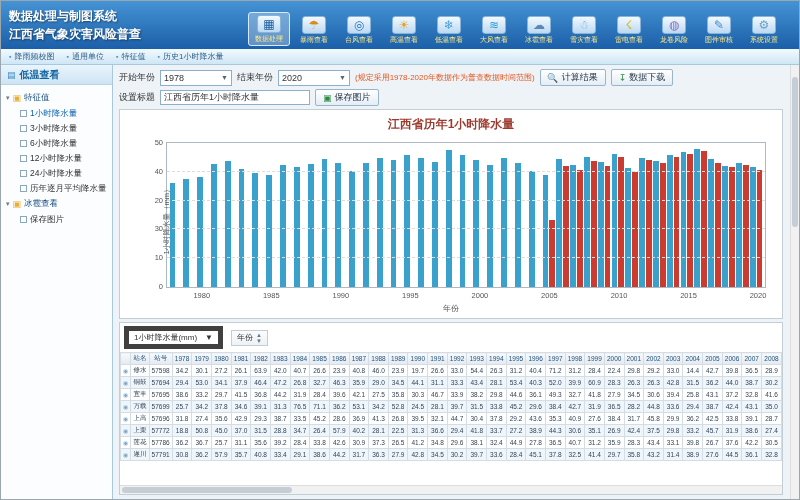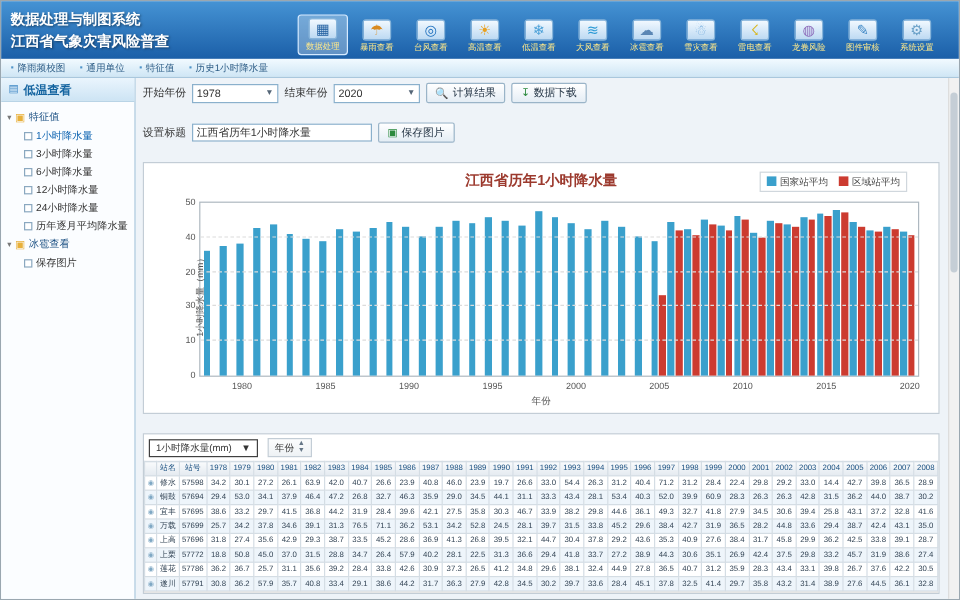--- a/index.html
+++ b/index.html
@@ -29,21 +29,21 @@
   .side-title{height:20px;background:linear-gradient(#eaf5fd,#cde4f4);border-bottom:1px solid #b9d4e6;color:#1464a0;font-weight:bold;font-size:10px;display:flex;align-items:center;gap:4px;padding:0 6px;}
   .side-title .ic{color:#3f88c5;font-size:9px;}
   .tree{padding:5px 3px;font-size:8.5px;color:#333;overflow:hidden;}
   .tree-group{display:flex;align-items:center;gap:3px;padding:2px 2px;cursor:pointer;color:#1a4f82;}
   .tree-group .tw{font-size:7px;color:#777;}
   .tree-group .folder-ic{color:#e8b03a;font-size:9px;}
   .tree-item{display:flex;align-items:center;gap:3px;padding:1.5px 2px 1.5px 16px;cursor:pointer;white-space:nowrap;}
   .tree-item.current .ti-label{color:#0b62b0;}
   .cb{width:7px;height:7px;border:1px solid #8aa8c0;background:#fff;flex-shrink:0;}
 
-  .main{flex:1;display:flex;flex-direction:column;gap:16px;padding:4px 16px 4px 6px;min-width:0;}
+  .main{flex:1;display:flex;flex-direction:column;gap:3px;padding:4px 16px 4px 6px;min-width:0;}
   .filter-row{display:flex;align-items:center;gap:5px;font-size:9px;color:#333;flex-shrink:0;}
   .sel{display:inline-flex;align-items:center;justify-content:space-between;width:72px;height:16px;border:1px solid #8ab0cc;background:#fff;font-size:9px;padding:0 3px;cursor:pointer;}
   .sel .arr{color:#567;font-size:7px;}
   .hint{color:#e25822;font-size:8px;}
   .btn{display:inline-flex;align-items:center;gap:3px;font-size:9px;color:#234;border:1px solid #9ab4c8;background:linear-gradient(#ffffff,#e4edf5);border-radius:2px;padding:1px 7px;cursor:pointer;white-space:nowrap;}
   .btn .bic{font-size:9px;}
   .txt-input{width:150px;height:15px;border:1px solid #8ab0cc;font-size:9px;padding:0 3px;color:#333;}
 
   
   .chart-wrap{height:210px;background:#fff;border:1px solid #c3cdd6;position:relative;flex-shrink:0;}
@@ -56,21 +56,21 @@
   .bar-group{flex:1;display:flex;align-items:flex-end;justify-content:center;gap:1px;height:100%;}
   .bar{width:42%;}
   .ytick{position:absolute;left:-24px;width:20px;text-align:right;font-size:7.5px;color:#555;}
   .xtick{position:absolute;bottom:-13px;transform:translateX(-50%);font-size:7.5px;color:#555;}
   .ylab{position:absolute;left:-40px;top:50%;transform:rotate(-90deg);transform-origin:center;font-size:7.5px;color:#555;width:80px;text-align:center;}
   .xlab{position:absolute;bottom:4px;left:0;right:0;text-align:center;font-size:8px;color:#555;}
 
   
   .table-wrap{flex:1;background:#fff;border:1px solid #c3cdd6;display:flex;flex-direction:column;min-height:0;overflow:hidden;}
   .table-controls{display:flex;align-items:center;gap:8px;padding:3px 4px;flex-shrink:0;}
-  .measure-box{display:inline-flex;align-items:center;gap:8px;border:1px solid #404040;font-size:8px;padding:1px 5px;background:#fff;cursor:pointer;color:#333;}
+  .measure-box{display:inline-flex;align-items:center;gap:8px;border:5px solid #404040;font-size:8px;padding:1px 5px;background:#fff;cursor:pointer;color:#333;}
   .sort-box{display:inline-flex;align-items:center;gap:3px;border:1px solid #c3cdd6;font-size:8px;padding:1px 5px;background:linear-gradient(#fbfcfd,#eef2f5);cursor:pointer;color:#333;}
   .sort-arrows{font-size:6px;line-height:1;color:#678;}
   .data-table{border-collapse:collapse;font-size:6.5px;color:#345;white-space:nowrap;}
   .data-table th,.data-table td{border:1px solid #d4dde4;padding:1px 2px;text-align:center;font-weight:normal;}
   .data-table th{background:linear-gradient(#f8fafc,#e4eaf0);color:#1a5080;}
   .data-table tbody tr:nth-child(even){background:#eef5fb;}
   .row-ic{color:#7fa8c4;font-size:6px;}
   .hscroll{height:9px;background:#f1f1f1;border-top:1px solid #ddd;position:relative;flex-shrink:0;}
   .hthumb{position:absolute;left:2px;top:1px;height:6px;width:170px;background:#c5ced6;border-radius:3px;}
   .vscroll{position:absolute;right:0;top:0;bottom:0;width:9px;background:#f1f1f1;border-left:1px solid #ddd;}
@@ -212,20 +212,21 @@
         <span>开始年份</span>
         <span class="sel">
           <span>1978</span>
           <span class="arr">▼</span>
         </span>
         <span>结束年份</span>
         <span class="sel">
           <span>2020</span>
           <span class="arr">▼</span>
         </span>
+        <span class="hint">(规定采用1978-2020年数据作为普查数据时间范围)</span>
         <span class="btn">
           <span class="bic" style="color:#2e7bc0">🔍</span>
           <span>计算结果</span>
         </span>
         <span class="btn">
           <span class="bic" style="color:#2c8a3e">↧</span>
           <span>数据下载</span>
         </span>
       </div>
 
@@ -233,24 +234,20 @@
         <span>设置标题</span>
         <input class="txt-input" value="江西省历年1小时降水量" style="">
         <span class="btn">
           <span class="bic" style="color:#2c8a3e">▣</span>
           <span>保存图片</span>
         </span>
       </div>
 
       <div class="chart-wrap">
         <div class="chart-title">江西省历年1小时降水量</div>
-        <div class="legend">
-            <span><span class="sw" style="background: rgb(58, 160, 204);"></span><span>国家站平均</span></span>
-            <span><span class="sw" style="background: rgb(204, 59, 48);"></span><span>区域站平均</span></span>
-          </div>
         <div class="plot">
           <div class="bars">
               <div class="bar-group">
                 <div class="bar" style="height: 72.4%; background: rgb(58, 160, 204);"></div>
                 <div class="bar" style="height: 0%; background: rgb(204, 59, 48);"></div>
               </div>
               <div class="bar-group">
                 <div class="bar" style="height: 75%; background: rgb(58, 160, 204);"></div>
                 <div class="bar" style="height: 0%; background: rgb(204, 59, 48);"></div>
               </div>

